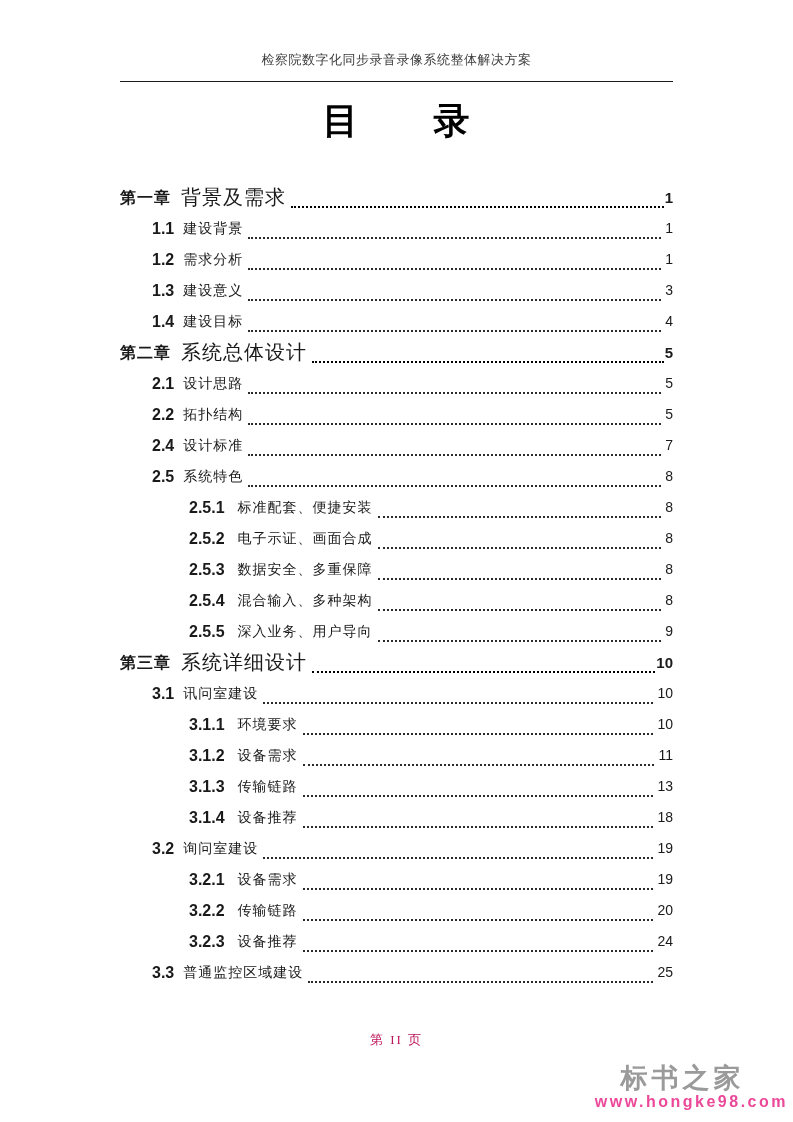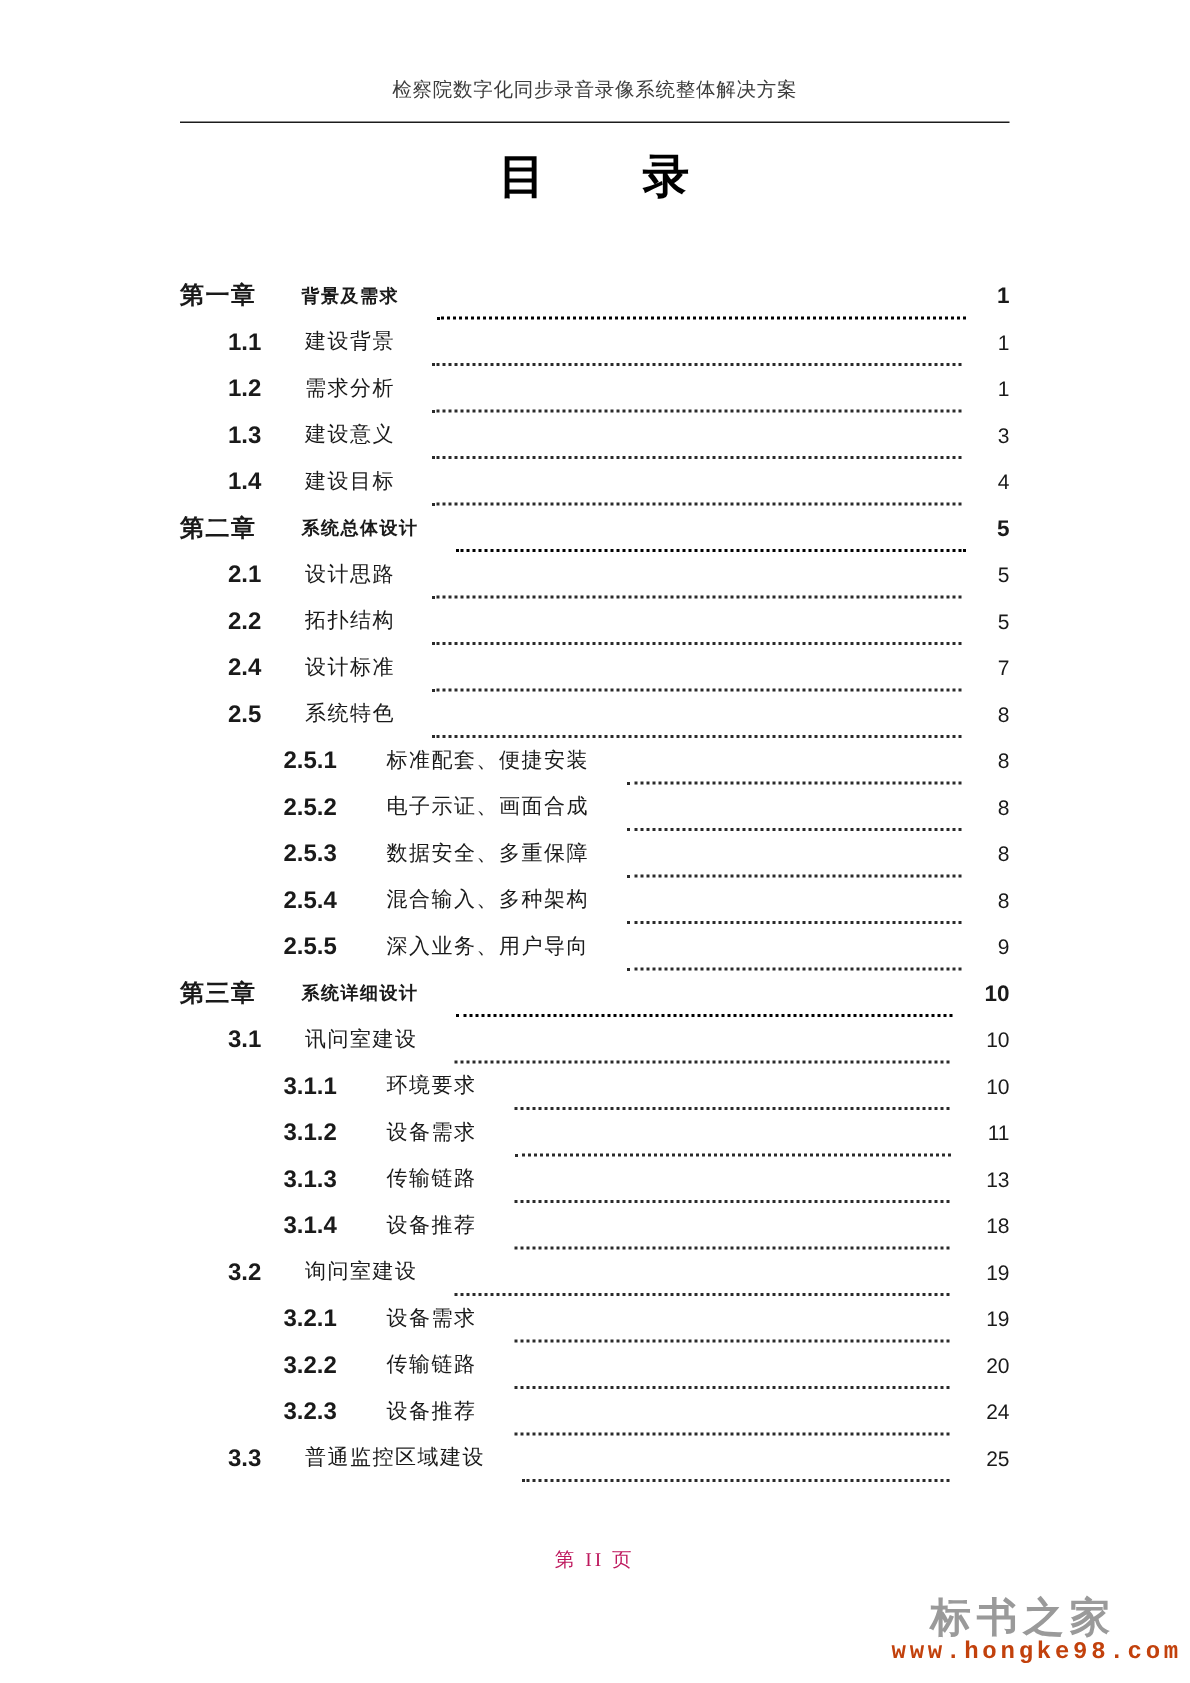--- a/index.html
+++ b/index.html
@@ -25,38 +25,37 @@
     position: absolute;
     top: 81px; left: 120px; width: 553px;
     border-top: 1.6px solid #1c1c1c;
   }
   .toc-title {
     position: absolute;
     top: 97px; left: 120px; width: 553px;
     margin: 0;
     text-align: center;
     font-family: "Liberation Sans", sans-serif;
-    font-size: 31px;
+    font-size: 36px;
     font-weight: 700;
     color: #000;
     white-space: pre;
     letter-spacing: 1px;
   }
   .toc {
     position: absolute;
     top: 182px; left: 120px; width: 553px;
   }
   .toc-row {
     display: flex;
-    align-items: flex-end;
+    align-items: flex-start;
     height: 31px;
     line-height: 31px;
     white-space: nowrap;
     cursor: pointer;
-    gap: 20px;
   }
   .toc-num {
     font-family: "Liberation Sans", sans-serif;
     font-weight: 700;
     font-size: 16px;
     margin-right: 9px;
     flex: 0 0 auto;
   }
   .toc-label {
     font-size: 14px;
@@ -78,21 +77,21 @@
   }
   
   .lvl1 { padding-left: 0; }
   .lvl1 .toc-num {
     font-family: "Liberation Serif", serif;
     font-size: 16px;
     font-weight: 700;
     margin-right: 10px;
     letter-spacing: 1px;
   }
-  .lvl1 .toc-label { font-weight: 700; font-size: 12px; }
+  .lvl1 .toc-label { font-weight: 400; font-size: 20px; }
   .lvl1 .toc-leader { border-bottom: 2.5px dotted #000; margin-right: 1px; }
   .lvl1 .toc-page { font-weight: 700; font-size: 15px; }
   .lvl2 { padding-left: 32px; }
   .lvl3 { padding-left: 44px; }
   .lvl3 .toc-num { margin-right: 13px; margin-left: 25px; }
   .footer-text {
     position: absolute;
     top: 1031px; left: 120px; width: 553px;
     text-align: center;
     font-size: 13px;
@@ -108,24 +107,24 @@
   .wm-name {
     font-family: "Liberation Sans", sans-serif;
     font-size: 27px;
     font-weight: 800;
     color: #9a9a9a;
     letter-spacing: 4px;
     line-height: 30px;
     padding-right: 18px;
   }
   .wm-url {
-    font-family: Liberation Mono, monospace;
+    font-family: Liberation Sans, sans-serif;
     font-size: 16px;
     font-weight: 700;
-    color: #c2410c;
+    color: #ec4899;
     letter-spacing: 2.5px;
     line-height: 17px;
     text-align: center;
   }
 </style>
 </head>
 <body>
 
 <div class="page">
 

